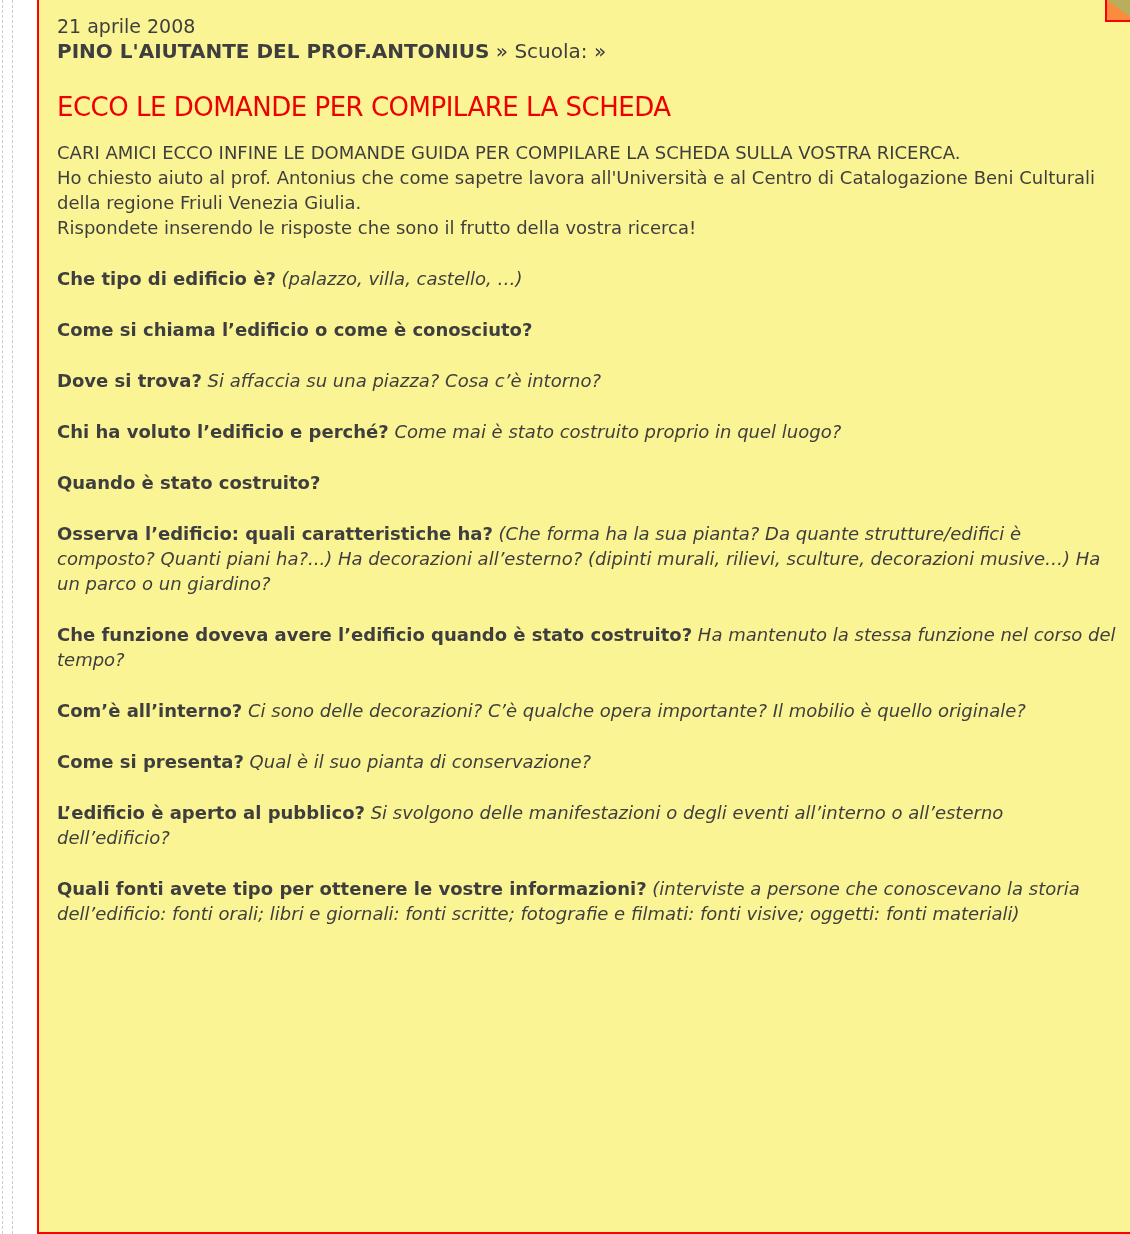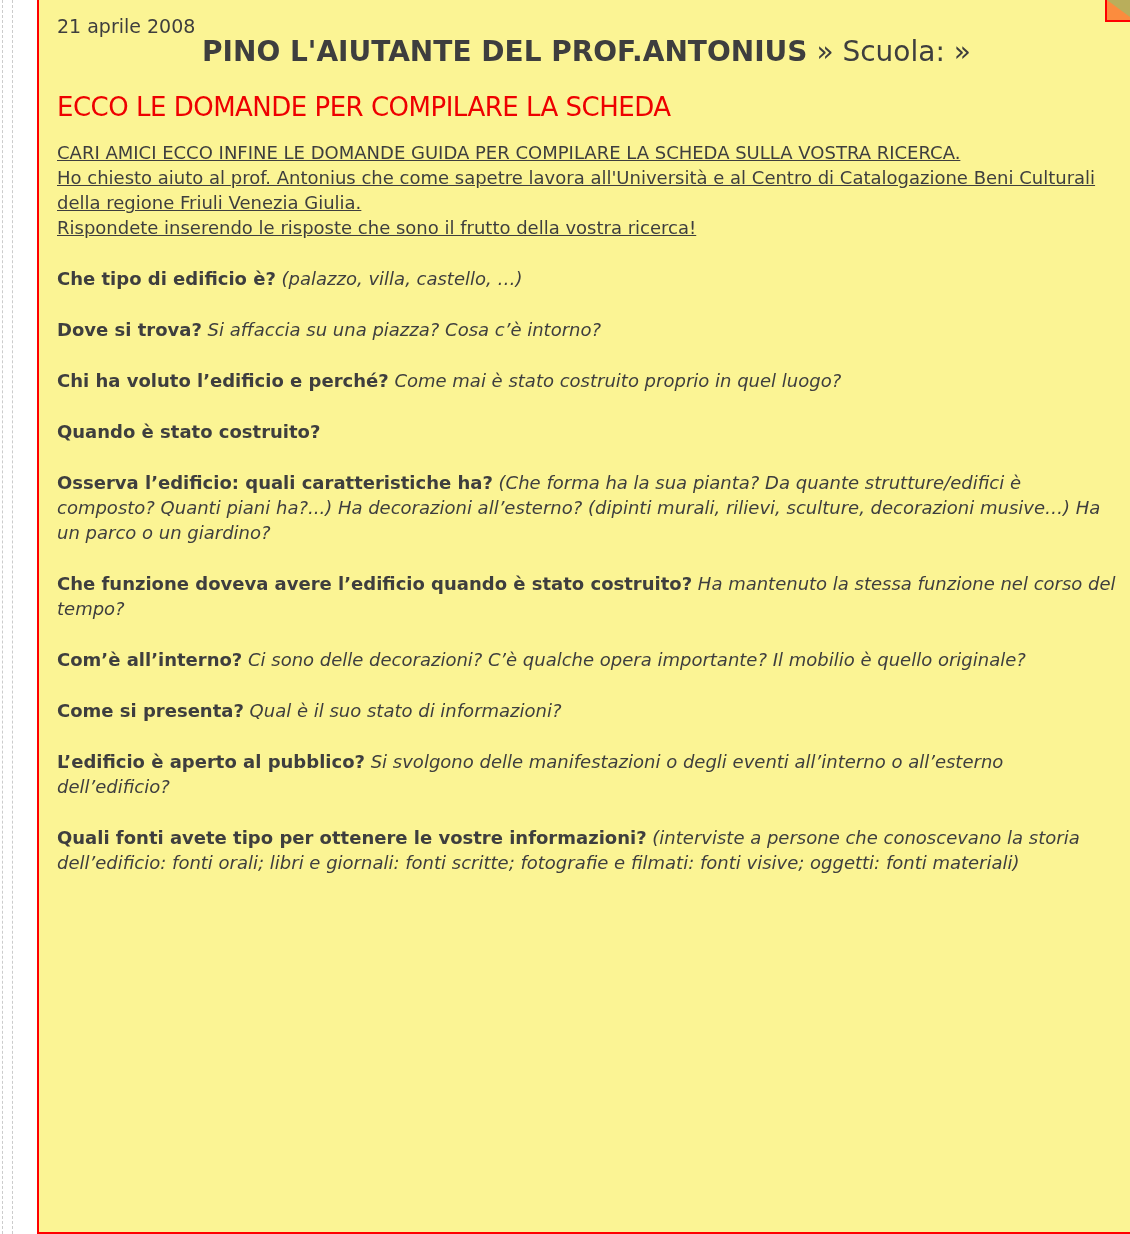--- a/index.html
+++ b/index.html
@@ -49,35 +49,35 @@
     border-bottom: 2px solid var(--border-red, #ff0000);
   }
   .fold .flap {
     position: absolute;
     left: 0; top: 0; right: 0; bottom: 0;
     background: var(--fold-orange, #fb8c3e);
     clip-path: polygon(0 0, 100% 100%, 0 100%);
   }
 
   .date { font-size: 19px; }
-  .byline { font-size: 28px; font-weight: bold; text-align: center; }
+  .byline { font-size: 20px; font-weight: bold; }
   .byline .trail { font-weight: normal; cursor: pointer; }
   .byline .blog-name { cursor: pointer; }
 
   h1.post-title {
     color: var(--title-red, #ee0000);
     font-size: 26px;
     line-height: 30px;
     margin: 28px 0 18px 0;
     font-weight: normal;
     letter-spacing: -0.5px;
   }
 
   p.intro { margin: 0 0 26px 0; }
-  p.intro span.line { display: block; text-decoration: underline; }
+  p.intro span.line { display: block; }
 
   .q { margin: 26px 0; }
   .q:last-child { margin-bottom: 0; }
   .q b { font-weight: bold; }
   .q i { font-style: italic; }
 </style>
 </head>
 <body>
 
 <div class="edge-line one"></div>
@@ -96,24 +96,25 @@
   <h1 class="post-title">ECCO LE DOMANDE PER COMPILARE LA SCHEDA</h1>
 
   <p class="intro">
     <span class="line">CARI AMICI ECCO INFINE LE DOMANDE GUIDA PER COMPILARE LA SCHEDA SULLA VOSTRA RICERCA.</span>
     <span class="line">Ho chiesto aiuto al prof. Antonius che come sapetre lavora all'Università e al Centro di Catalogazione Beni Culturali della regione Friuli Venezia Giulia.</span>
     <span class="line">Rispondete inserendo le risposte che sono il frutto della vostra ricerca!</span>
   </p>
 
   <div id="questions-list">
       <p class="q"><b>Che tipo di edificio è?</b> <i>(palazzo, villa, castello, …)</i></p>
+      <p class="q"><b>Come si chiama l’edificio o come è conosciuto?</b> </p>
       <p class="q"><b>Dove si trova?</b> <i>Si affaccia su una piazza? Cosa c’è intorno?</i></p>
       <p class="q"><b>Chi ha voluto l’edificio e perché?</b> <i>Come mai è stato costruito proprio in quel luogo?</i></p>
       <p class="q"><b>Quando è stato costruito?</b> </p>
       <p class="q"><b>Osserva l’edificio: quali caratteristiche ha?</b> <i>(Che forma ha la sua pianta? Da quante strutture/edifici è composto? Quanti piani ha?...) Ha decorazioni all’esterno? (dipinti murali, rilievi, sculture, decorazioni musive…) Ha un parco o un giardino?</i></p>
       <p class="q"><b>Che funzione doveva avere l’edificio quando è stato costruito?</b> <i>Ha mantenuto la stessa funzione nel corso del tempo?</i></p>
       <p class="q"><b>Com’è all’interno?</b> <i>Ci sono delle decorazioni? C’è qualche opera importante? Il mobilio è quello originale?</i></p>
-      <p class="q"><b>Come si presenta?</b> <i>Qual è il suo stato di informazioni?</i></p>
+      <p class="q"><b>Come si presenta?</b> <i>Qual è il suo pianta di conservazione?</i></p>
       <p class="q"><b>L’edificio è aperto al pubblico?</b> <i>Si svolgono delle manifestazioni o degli eventi all’interno o all’esterno dell’edificio?</i></p>
       <p class="q"><b>Quali fonti avete tipo per ottenere le vostre informazioni?</b> <i>(interviste a persone che conoscevano la storia dell’edificio: fonti orali; libri e giornali: fonti scritte; fotografie e filmati: fonti visive; oggetti: fonti materiali)</i></p>
     </div>
 
 </div>
 
 </body></html>

